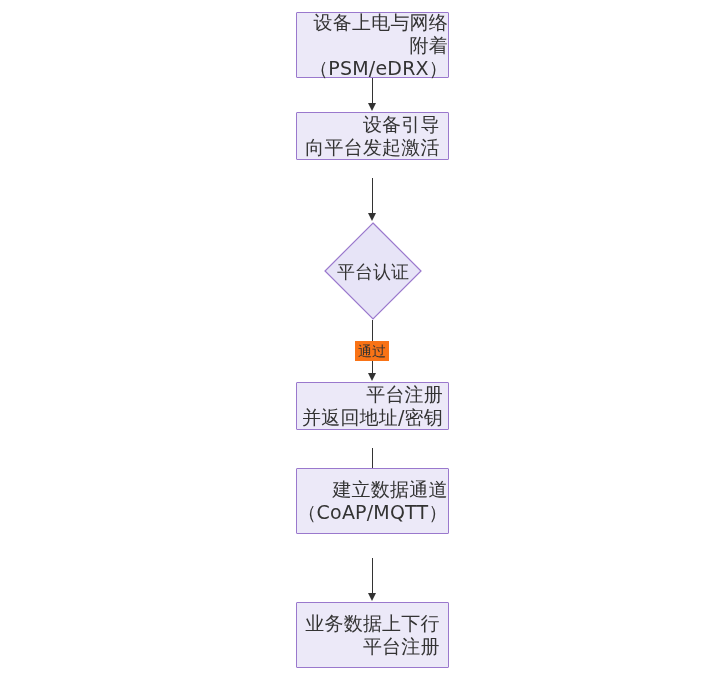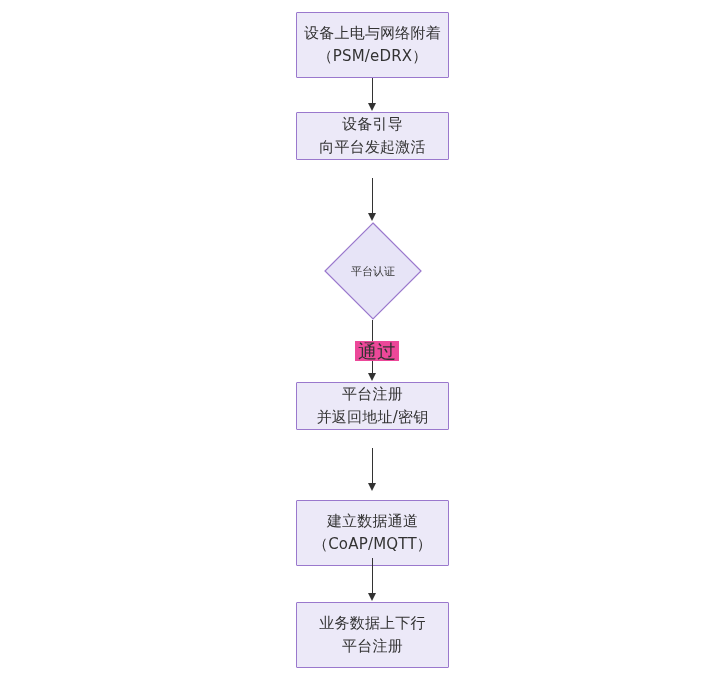--- a/index.html
+++ b/index.html
@@ -33,44 +33,44 @@
   }
 
   .node-process {
     background: #ece9f8;
     border: 1px solid #9a78cd;
     border-radius: 1px;
   }
 
   .node-text {
     color: #333333;
-    font-size: 15px;
+    font-size: 19px;
     line-height: 23px;
-    text-align: center;
+    text-align: right;
     white-space: pre-line;
     letter-spacing: 0.2px;
   }
 
   
   .node-decision {
     background: transparent;
     border: none;
   }
   .diamond-shape {
     position: absolute;
     left: 0;
     top: 0;
     width: 100%;
     height: 100%;
   }
   .diamond-label {
     position: relative;
     z-index: 2;
     color: #333333;
-    font-size: 11px;
+    font-size: 18px;
     line-height: 23px;
     text-align: center;
     white-space: pre-line;
   }
 
   
   .connector {
     position: absolute;
     width: 1px;
     background: #333333;
@@ -78,23 +78,23 @@
   .arrowhead {
     position: absolute;
     width: 0;
     height: 0;
     border-left: 4.5px solid transparent;
     border-right: 4.5px solid transparent;
     border-top: 8px solid #333333;
   }
   .edge-label {
     position: absolute;
-    background: #ec4899;
+    background: #f97316;
     color: #333333;
-    font-size: 19px;
+    font-size: 14px;
     line-height: 18px;
     padding: 1px 3px;
     white-space: nowrap;
     z-index: 3;
   }
 </style>
 </head>
 <body>
 
 <div id="flow-canvas">
@@ -127,21 +127,21 @@
   <div class="arrowhead" style="left:368px; top:373px;"></div>
 
   <div class="node node-process" style="left:296px; top:382px; width:153px; height:48px;">
     <div class="node-text">平台注册
 并返回地址/密钥</div>
   </div>
 
   <div class="connector" style="left:372px; top:448px; height:36px;"></div>
   <div class="arrowhead" style="left:368px; top:483px;"></div>
 
-  <div class="node node-process" style="left:296px; top:500px; width:153px; height:66px;">
+  <div class="node node-process" style="left:296px; top:468px; width:153px; height:66px;">
     <div class="node-text">建立数据通道
 （CoAP/MQTT）</div>
   </div>
 
   <div class="connector" style="left:372px; top:558px; height:36px;"></div>
   <div class="arrowhead" style="left:368px; top:593px;"></div>
 
   <div class="node node-process" style="left:296px; top:602px; width:153px; height:66px;">
     <div class="node-text">业务数据上下行
 平台注册</div>

